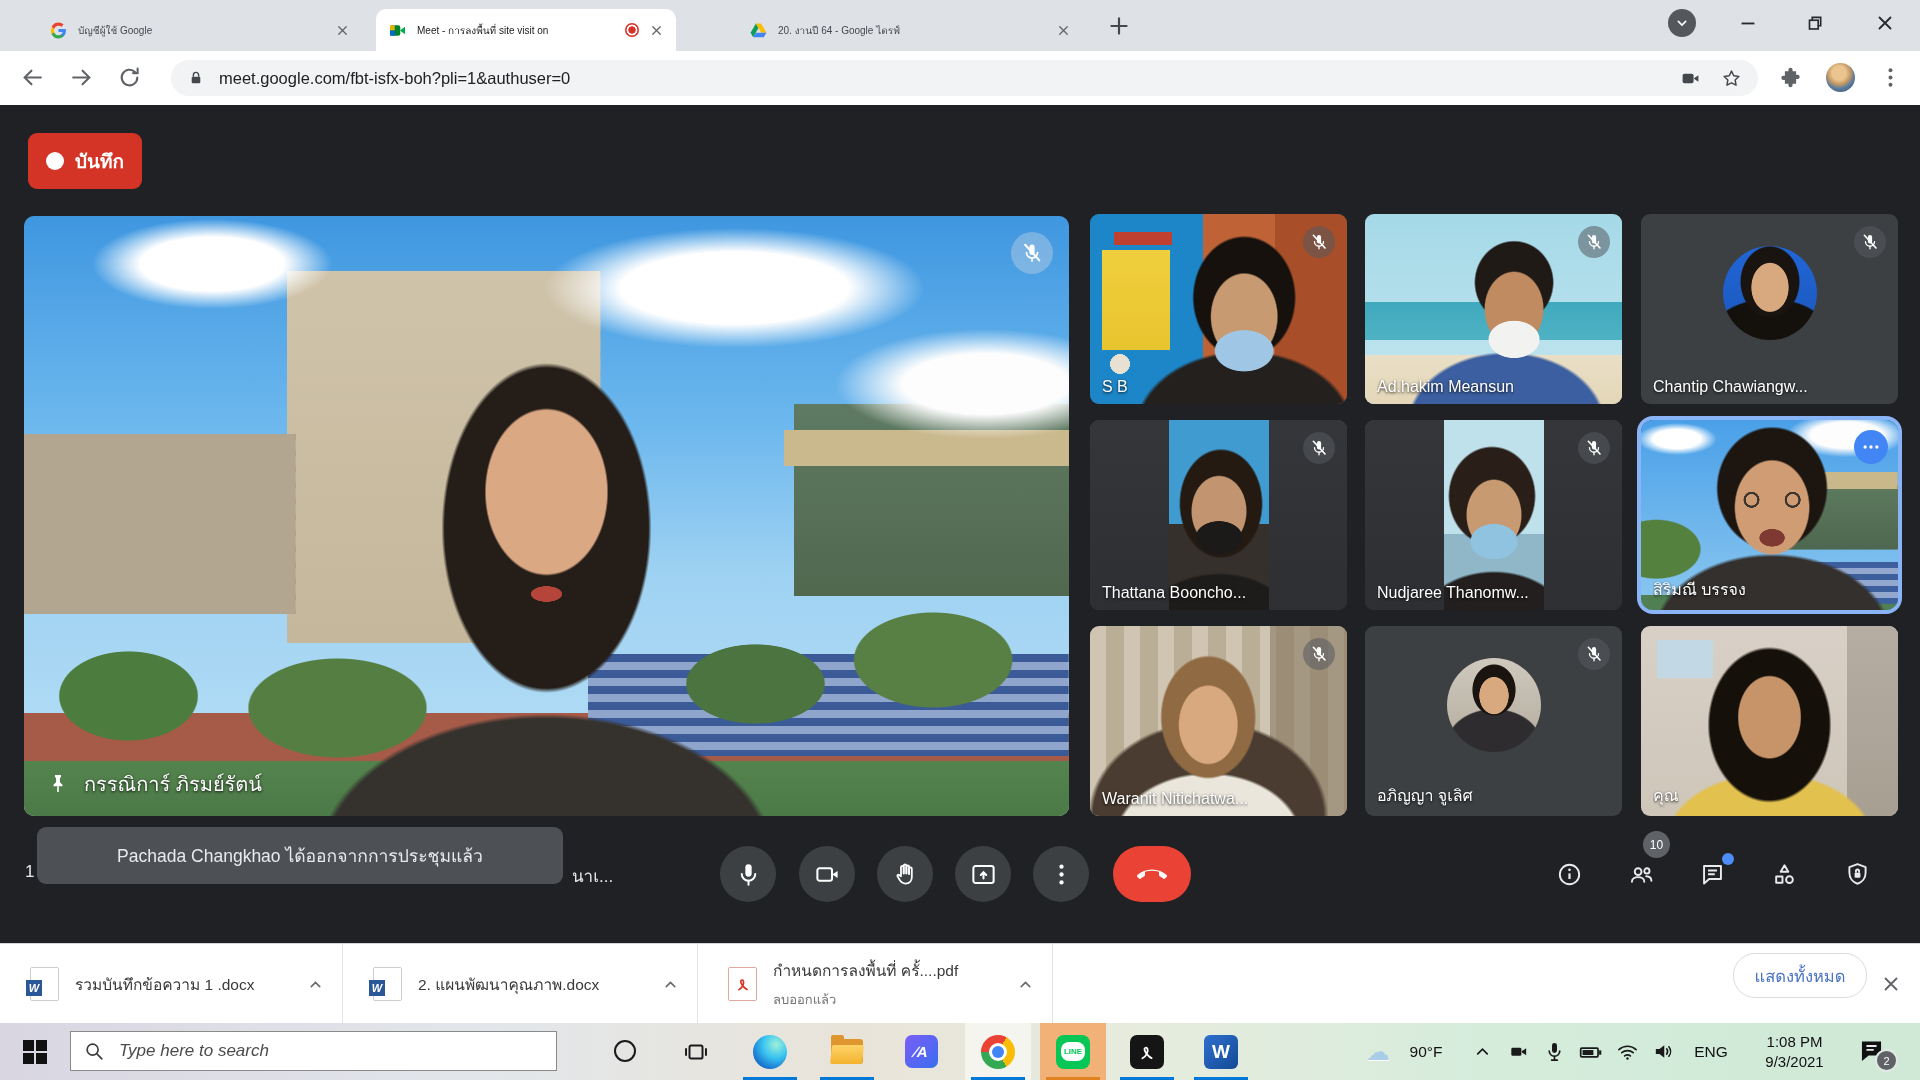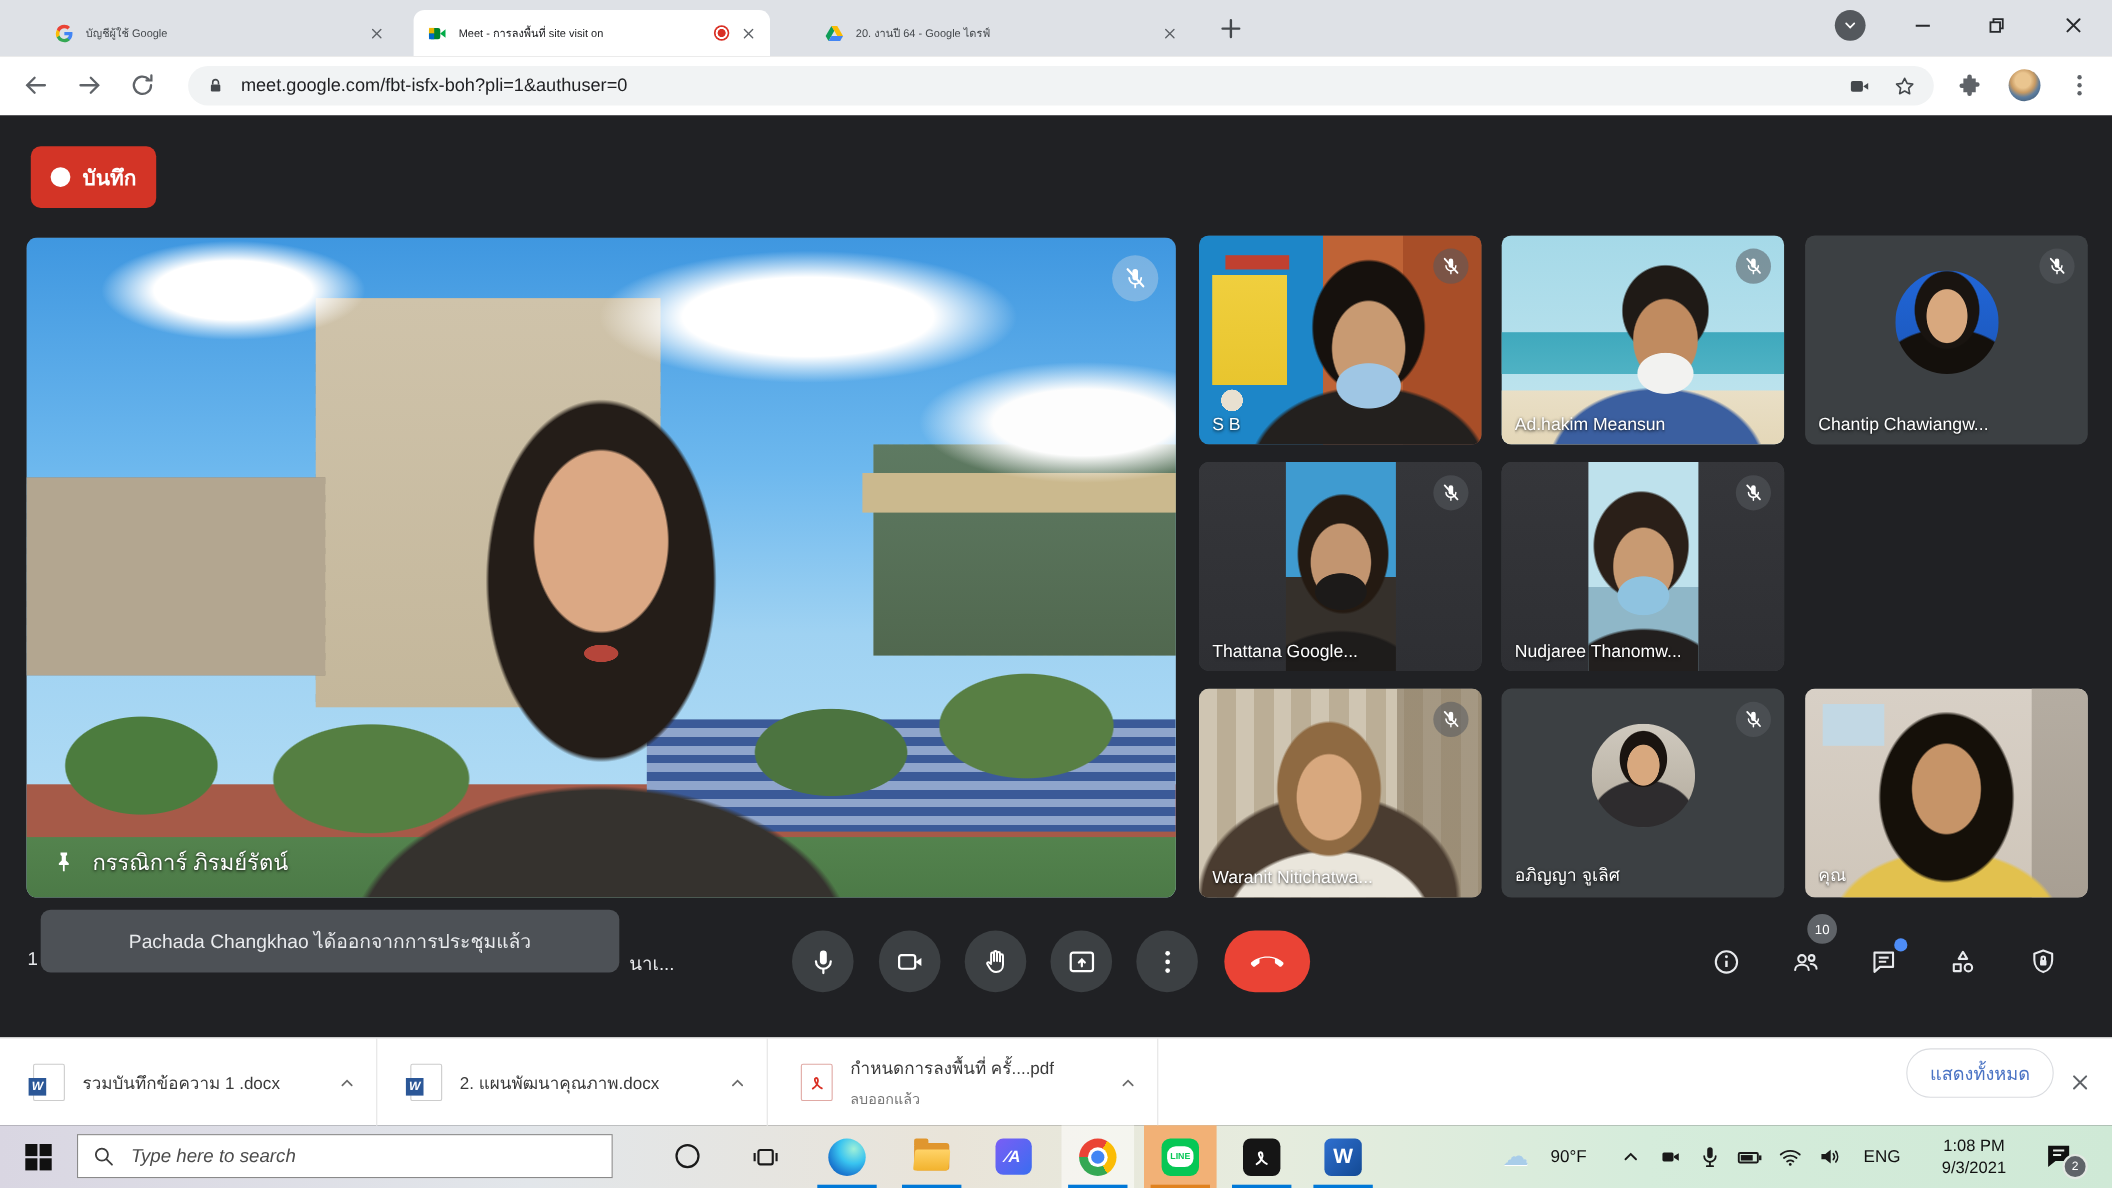--- a/index.html
+++ b/index.html
@@ -262,21 +262,21 @@
           <path fill="#EA4335" d="M12 5.87c1.43 0 2.7.49 3.71 1.45l2.78-2.78C16.8 2.99 14.62 2 12 2a9.7 9.7 0 0 0-8.68 5.35l3.25 2.52c.76-2.3 2.9-4 5.43-4z"></path>
         </svg>
       </span>
     <span class="title">บัญชีผู้ใช้ Google</span>
     <span class="tclose" data-icon="close">
         <svg xmlns="http://www.w3.org/2000/svg" viewBox="0 0 24 24" fill="none" stroke="currentColor" stroke-width="2" stroke-linecap="round">
           <path d="M6 6l12 12M18 6L6 18"></path>
         </svg>
       </span>
   </div>
-  <div class="tab active" style="left:376px;width:324px;">
+  <div class="tab active" style="left:376px;width:300px;">
     <span class="fav" data-icon="meetfav">
         <svg xmlns="http://www.w3.org/2000/svg" viewBox="0 0 24 24">
           <rect x="2.5" y="5.5" width="13" height="13" rx="2.5" fill="#00832d"></rect>
           <path d="M15.5 11.8l6-4.6v9.6l-6-4.6z" fill="#00ac47"></path>
           <rect x="2.5" y="5.5" width="6" height="6.5" fill="#ffba00" opacity="0.9"></rect>
           <rect x="2.5" y="12" width="6" height="6.5" fill="#0066da" opacity="0.9"></rect>
         </svg>
       </span>
     <span class="title">Meet - การลงพื้นที่ site visit on</span>
     <span class="recdot"></span>
@@ -467,37 +467,51 @@
     <div class="mute">
         <span data-icon="micoff">
           <svg xmlns="http://www.w3.org/2000/svg" viewBox="0 0 24 24" fill="none" stroke="currentColor" stroke-width="1.8" stroke-linecap="round">
             <rect x="9.2" y="2.8" width="5.6" height="11.2" rx="2.8" fill="currentColor" stroke="none"></rect>
             <path d="M6 11.5a6 6 0 0 0 12 0"></path>
             <path d="M12 17.5V21"></path>
             <path d="M4.5 3l15.5 17" stroke-width="2.2"></path>
           </svg>
         </span>
       </div>
-    <div class="nm">Thattana Google...</div>
+    <div class="nm">Thattana Booncho...</div>
   </div>
   <div class="tile c2 r2">
     <div class="scene sc4"></div>
     <div class="strip5"></div>
     <div class="mute">
         <span data-icon="micoff">
           <svg xmlns="http://www.w3.org/2000/svg" viewBox="0 0 24 24" fill="none" stroke="currentColor" stroke-width="1.8" stroke-linecap="round">
             <rect x="9.2" y="2.8" width="5.6" height="11.2" rx="2.8" fill="currentColor" stroke="none"></rect>
             <path d="M6 11.5a6 6 0 0 0 12 0"></path>
             <path d="M12 17.5V21"></path>
             <path d="M4.5 3l15.5 17" stroke-width="2.2"></path>
           </svg>
         </span>
       </div>
     <div class="nm">Nudjaree Thanomw...</div>
   </div>
+  <div class="tile c3 r2 speaking">
+    <div class="scene sc6"></div>
+    <div class="pp p6"></div>
+    <button class="morebtn">
+      <span data-icon="dotsh">
+          <svg xmlns="http://www.w3.org/2000/svg" viewBox="0 0 24 24" fill="currentColor">
+            <circle cx="5" cy="12" r="2"></circle>
+            <circle cx="12" cy="12" r="2"></circle>
+            <circle cx="19" cy="12" r="2"></circle>
+          </svg>
+        </span>
+    </button>
+    <div class="nm">สิริมณี บรรจง</div>
+  </div>
 
   <div class="tile c1 r3">
     <div class="scene sc7"></div>
     <div class="pp p7"></div>
     <div class="mute">
         <span data-icon="micoff">
           <svg xmlns="http://www.w3.org/2000/svg" viewBox="0 0 24 24" fill="none" stroke="currentColor" stroke-width="1.8" stroke-linecap="round">
             <rect x="9.2" y="2.8" width="5.6" height="11.2" rx="2.8" fill="currentColor" stroke="none"></rect>
             <path d="M6 11.5a6 6 0 0 0 12 0"></path>
             <path d="M12 17.5V21"></path>

